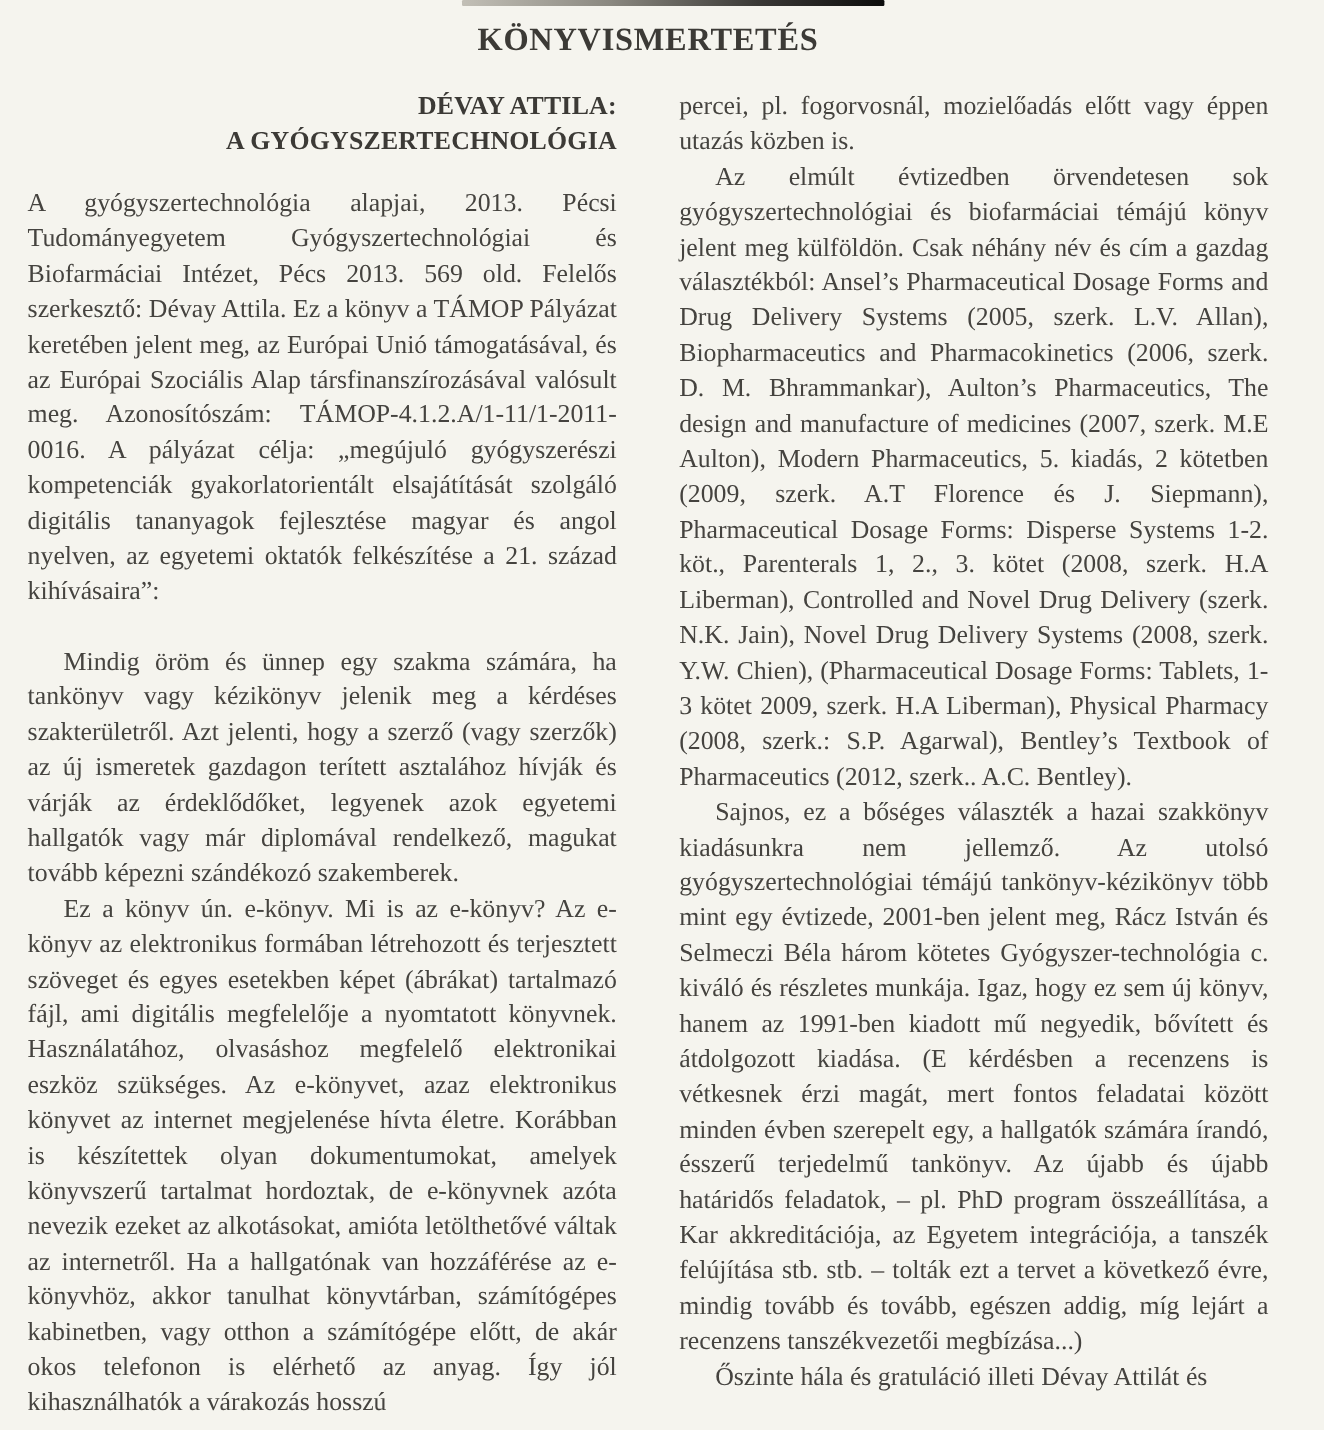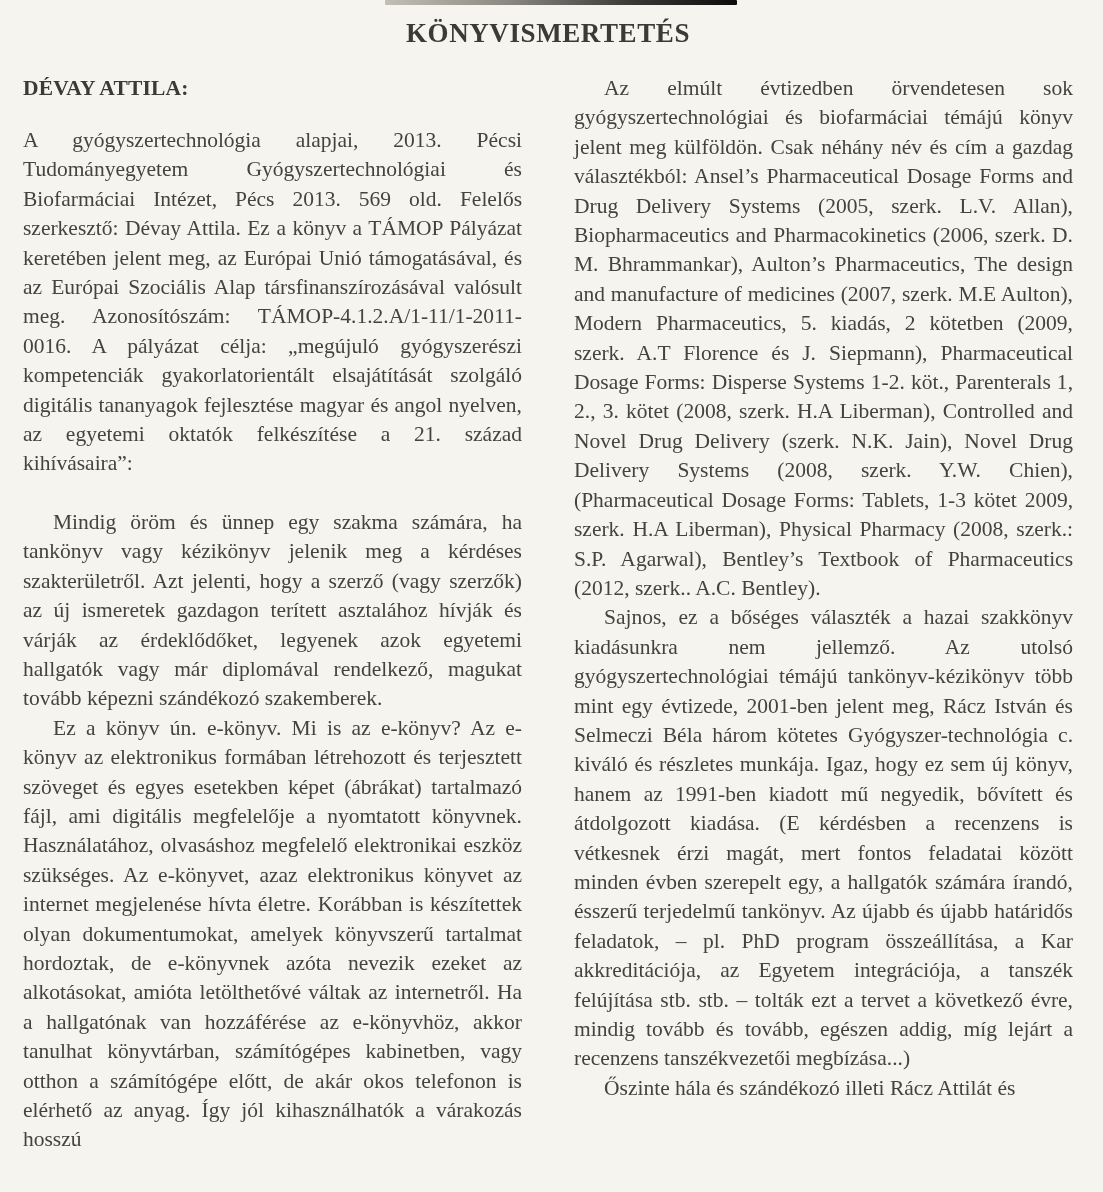--- a/index.html
+++ b/index.html
@@ -8,21 +8,21 @@
     background:#f5f4ee;
     font-family:"Liberation Serif","DejaVu Serif",serif;
     color:#45433f;
     overflow:hidden;
     position:relative;
   }
   .page{
     position:relative;
     width:1103px;height:1100px;
     box-sizing:border-box;
-    padding:0 30px 0 23px;
+    padding:0 46px 0 23px;
   }
   .topbar{
     position:absolute;
     left:385px;top:0;
     width:352px;height:5px;
     background:linear-gradient(to right,#c2bfb6,#8a8880 35%,#3a3936 70%,#0c0c0c);
     border-radius:1px;
   }
   h1.title{
     margin:0;
@@ -37,21 +37,21 @@
   .columns{
     display:flex;
     gap:52px;
     margin-top:25px;
   }
   .col{
     flex:1 1 0;
     min-width:0;
   }
   .book-heading{
-    text-align:left;
+    text-align:right;
     font-weight:700;
     font-size:21.5px;
     line-height:29px;
     letter-spacing:0.2px;
     color:#3c3a36;
     margin:0 0 23px 0;
   }
   .para{
     margin:0;
     font-size:21.5px;
@@ -66,28 +66,30 @@
 </head>
 <body>
 
 <div class="page">
   <div class="topbar"></div>
   <h1 class="title">KÖNYVISMERTETÉS</h1>
   <div class="columns">
     <div class="col">
       <div class="book-heading">
         <div>DÉVAY ATTILA:</div>
+        <div>A GYÓGYSZERTECHNOLÓGIA</div>
       </div>
       <div>
           <p class="para"><span class="it">A gyógyszertechnológia alapjai, 2013.</span><span> Pécsi Tudományegyetem Gyógyszertechnológiai és Biofarmáciai Intézet, Pécs 2013. 569 old. Felelős szerkesztő: </span><span class="it">Dévay Attila</span><span>. Ez a könyv a TÁMOP Pályázat keretében jelent meg, az Európai Unió támogatásával, és az Európai Szociális Alap társfinanszírozásával valósult meg. Azonosítószám: TÁMOP-4.1.2.A/1-11/1-2011-0016. A pályázat célja: „</span><span class="it">megújuló gyógyszerészi kompetenciák gyakorlatorientált elsajátítását szolgáló digitális tananyagok fejlesztése magyar és angol nyelven, az egyetemi oktatók felkészítése a 21. század kihívásaira</span><span>”:</span></p>
           <p class="para indent space-before"><span>Mindig öröm és ünnep egy szakma számára, ha tankönyv vagy kézikönyv jelenik meg a kérdéses szakterületről. Azt jelenti, hogy a szerző (vagy szerzők) az új ismeretek gazdagon terített asztalához hívják és várják az érdeklődőket, legyenek azok egyetemi hallgatók vagy már diplomával rendelkező, magukat tovább képezni szándékozó szakemberek.</span></p>
           <p class="para indent"><span>Ez a könyv ún. e-könyv. </span><span class="it">Mi is az e-könyv?</span><span> Az e-</span><span class="it">könyv</span><span> az elektronikus formában létrehozott és terjesztett </span><span class="it">szöveget</span><span> és egyes esetekben </span><span class="it">képet</span><span> (ábrákat) tartalmazó </span><span class="it">fájl</span><span>, ami </span><span class="it">digitális</span><span> megfelelője a </span><span class="it">nyomtatott könyvnek</span><span>. Használatához, </span><span class="it">olvasáshoz</span><span> megfelelő elektronikai eszköz szükséges. Az e-könyvet, azaz elektronikus könyvet az </span><span class="it">internet</span><span> megjelenése hívta életre. Korábban is készítettek olyan dokumentumokat, amelyek könyvszerű tartalmat hordoztak, de e-könyvnek azóta nevezik ezeket az alkotásokat, amióta letölthetővé váltak az internetről. Ha a hallgatónak van hozzáférése az e-könyvhöz, akkor tanulhat könyvtárban, számítógépes kabinetben, vagy otthon a számítógépe előtt, de akár okos telefonon is elérhető az anyag. Így jól kihasználhatók a várakozás hosszú</span></p>
         </div>
     </div>
     <div class="col">
       <div>
+          <p class="para"><span>percei, pl. fogorvosnál, mozielőadás előtt vagy éppen utazás közben is.</span></p>
           <p class="para indent"><span>Az elmúlt évtizedben örvendetesen sok gyógyszertechnológiai és biofarmáciai témájú könyv jelent meg külföldön. Csak néhány név és cím a gazdag választékból: </span><span class="it">Ansel’s Pharmaceutical Dosage Forms and Drug Delivery Systems</span><span> (2005, szerk. L.V. Allan), </span><span class="it">Biopharmaceutics and Pharmacokinetics</span><span> (2006, szerk. D. M. Bhrammankar), </span><span class="it">Aulton’s Pharmaceutics, The design and manufacture of medicines</span><span> (2007, szerk. M.E Aulton), </span><span class="it">Modern Pharmaceutics,</span><span> 5. kiadás, 2 kötetben (2009, szerk. A.T Florence és J. Siepmann), </span><span class="it">Pharmaceutical Dosage Forms: Disperse Systems</span><span> 1-2. köt., </span><span class="it">Parenterals 1</span><span>, 2., 3. kötet (2008, szerk. H.A Liberman), </span><span class="it">Controlled and Novel Drug Delivery</span><span> (szerk. N.K. Jain</span><span class="it">)</span><span>, </span><span class="it">Novel Drug Delivery Systems</span><span> (2008, szerk. Y.W. Chien</span><span class="it">), (Pharmaceutical Dosage Forms: Tablets</span><span>, 1-3 kötet 2009, szerk. H.A Liberman), </span><span class="it">Physical Pharmacy</span><span> (2008, szerk.: S.P. Agarwal), </span><span class="it">Bentley’s Textbook of Pharmaceutics</span><span> (2012, szerk.. A.C. Bentley).</span></p>
           <p class="para indent"><span>Sajnos, ez a bőséges választék a hazai szakkönyv kiadásunkra nem jellemző. Az utolsó gyógyszertechnológiai témájú tankönyv-kézikönyv több mint egy évtizede, 2001-ben jelent meg, </span><span class="it">Rácz István</span><span> és </span><span class="it">Selmeczi Béla</span><span> három kötetes </span><span class="it">Gyógyszer-technológia</span><span> c. kiváló és részletes munkája. Igaz, hogy ez sem új könyv, hanem az 1991-ben kiadott mű negyedik, bővített és átdolgozott kiadása. (E kérdésben a recenzens is vétkesnek érzi magát, mert fontos feladatai között minden évben szerepelt egy, a hallgatók számára írandó, ésszerű terjedelmű tankönyv. Az újabb és újabb határidős feladatok, – pl. PhD program összeállítása, a Kar akkreditációja, az Egyetem integrációja, a tanszék felújítása stb. stb. – tolták ezt a tervet a következő évre, mindig tovább és tovább, egészen addig, míg lejárt a recenzens tanszékvezetői megbízása...)</span></p>
-          <p class="para indent"><span>Őszinte hála és szándékozó illeti </span><span class="it">Rácz Attilát</span><span> és</span></p>
+          <p class="para indent"><span>Őszinte hála és gratuláció illeti </span><span class="it">Dévay Attilát</span><span> és</span></p>
         </div>
     </div>
   </div>
 </div>
 
 </body></html>

